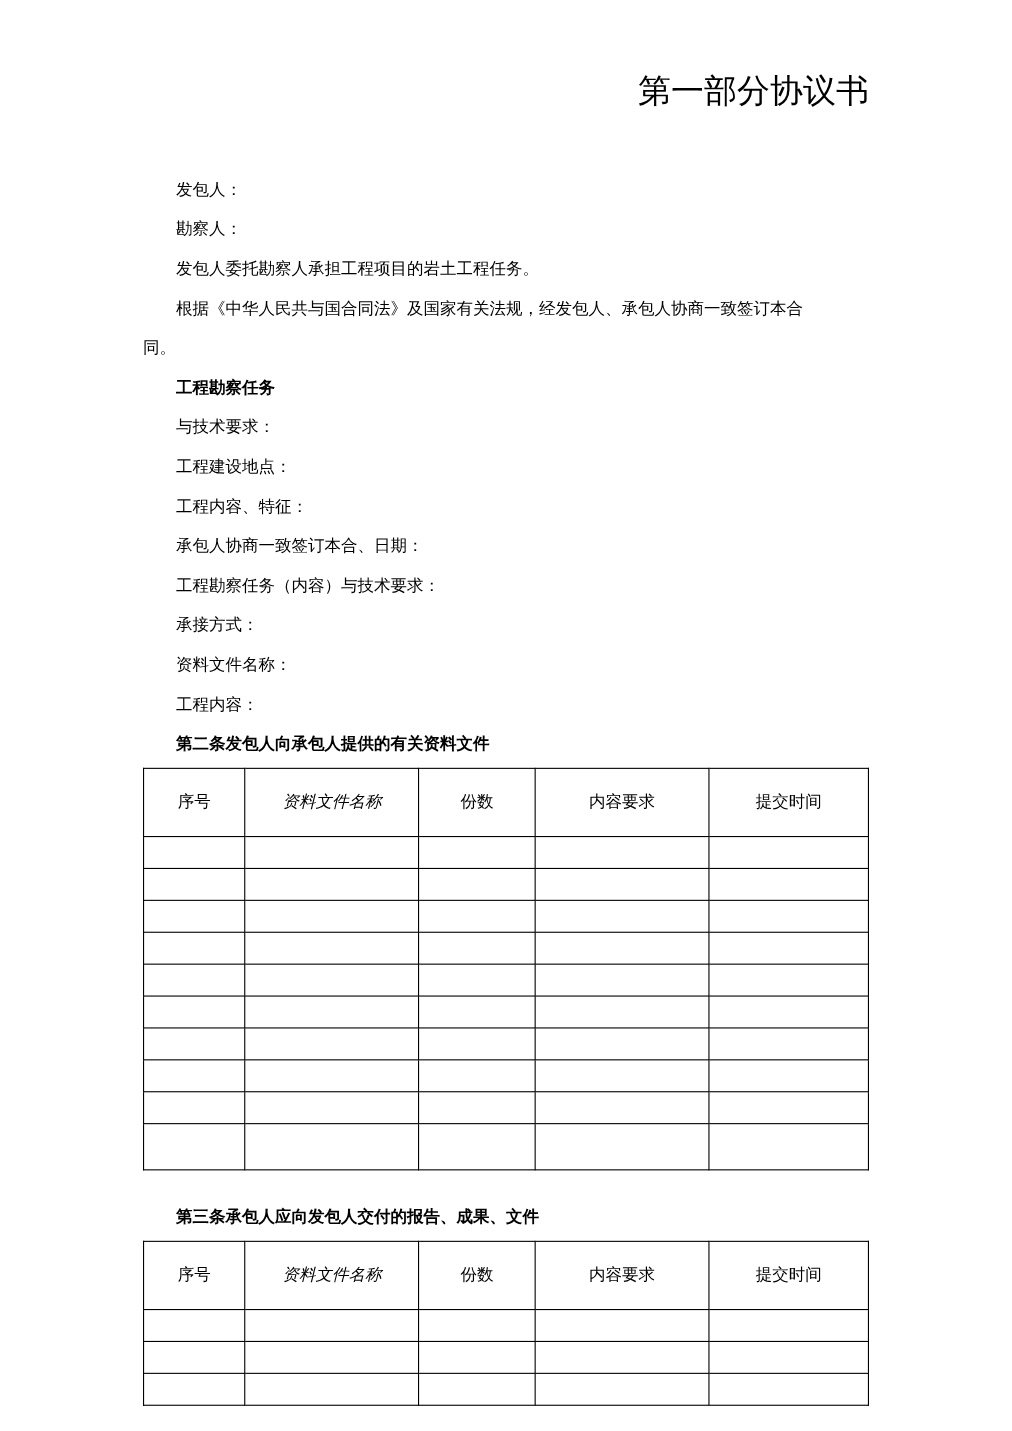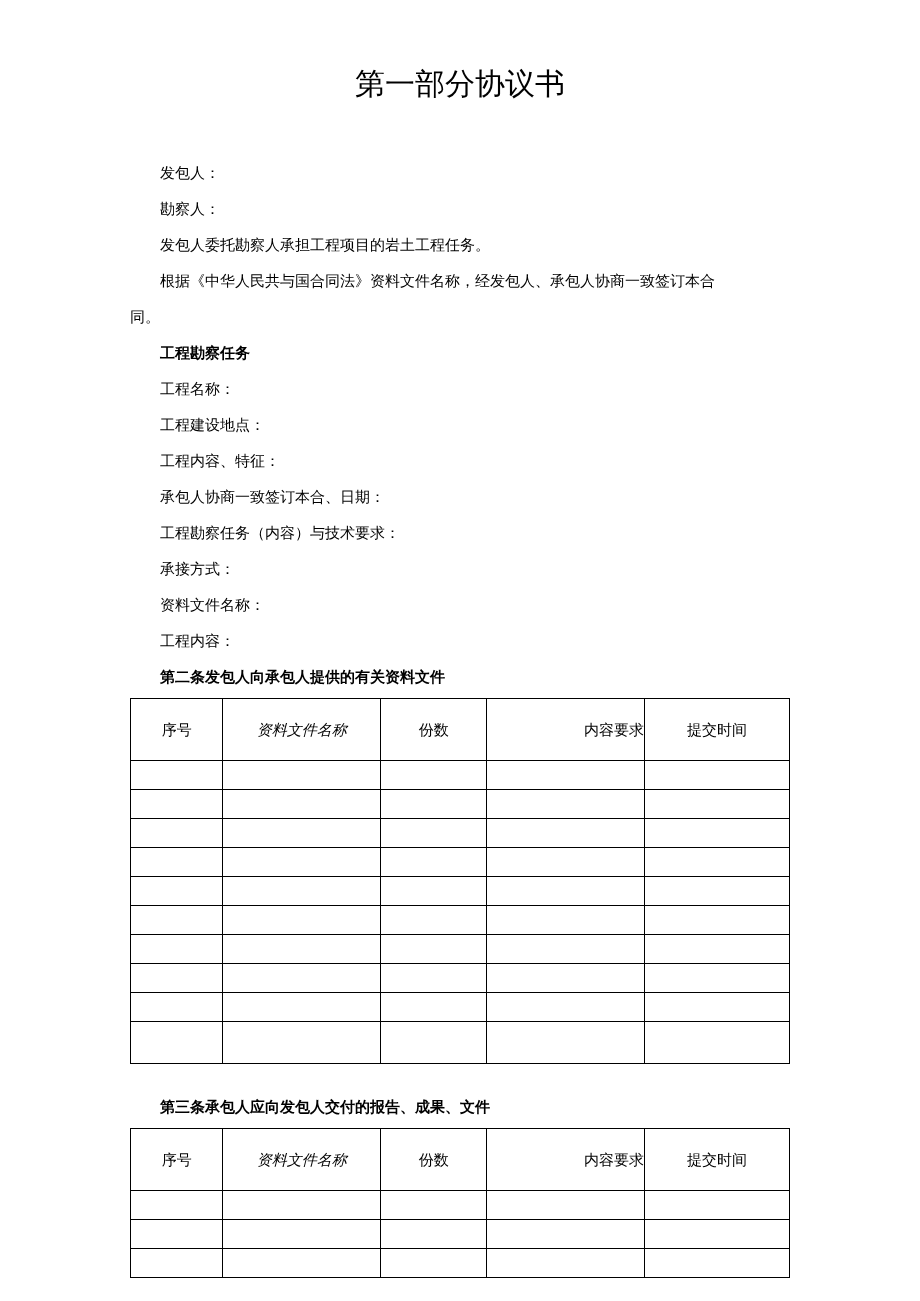--- a/index.html
+++ b/index.html
@@ -10,21 +10,21 @@
     body {
       background: #ffffff;
       font-family: "SimSun", "宋体", serif;
       font-size: 15px;
       color: #000;
       width: 920px;
       padding: 60px 130px 40px 130px;
       line-height: 1.6;
     }
     .title {
-      text-align: center;
+      text-align: right;
       font-size: 30px;
       font-weight: normal;
       margin-bottom: 50px;
       font-family: "SimSun", "宋体", serif;
     }
     .para {
       text-indent: 2em;
       margin-bottom: 6px;
       line-height: 2.0;
     }
@@ -51,39 +51,39 @@
     th {
       height: 62px;
       vertical-align: middle;
     }
     td {
       height: 29px;
     }
     .col1 { width: 14%; }
     .col2 { width: 24%; font-style: italic; }
     .col3 { width: 16%; }
-    .col4 { width: 24%; text-align: right; }
+    .col4 { width: 24%; }
     .col5 { width: 22%; text-align: center; }
     .tall-row td {
       height: 42px;
     }
   </style>
 </head>
 <body>
 
 <h1 class="title">第一部分协议书</h1>
 
 <p class="para">发包人：</p>
 <p class="para">勘察人：</p>
 <p class="para">发包人委托勘察人承担工程项目的岩土工程任务。</p>
-<p class="para">根据《中华人民共与国合同法》资料文件名称，经发包人、承包人协商一致签订本合</p>
+<p class="para">根据《中华人民共与国合同法》及国家有关法规，经发包人、承包人协商一致签订本合</p>
 <p class="para-noindent">同。</p>
 
 <p class="para bold">工程勘察任务</p>
-<p class="para">工程名称：</p>
+<p class="para">与技术要求：</p>
 <p class="para">工程建设地点：</p>
 <p class="para">工程内容、特征：</p>
 <p class="para">承包人协商一致签订本合、日期：</p>
 <p class="para">工程勘察任务（内容）与技术要求：</p>
 <p class="para">承接方式：</p>
 <p class="para">资料文件名称：</p>
 <p class="para">工程内容：</p>
 
 <p class="para bold">第二条发包人向承包人提供的有关资料文件</p>
 <table>

